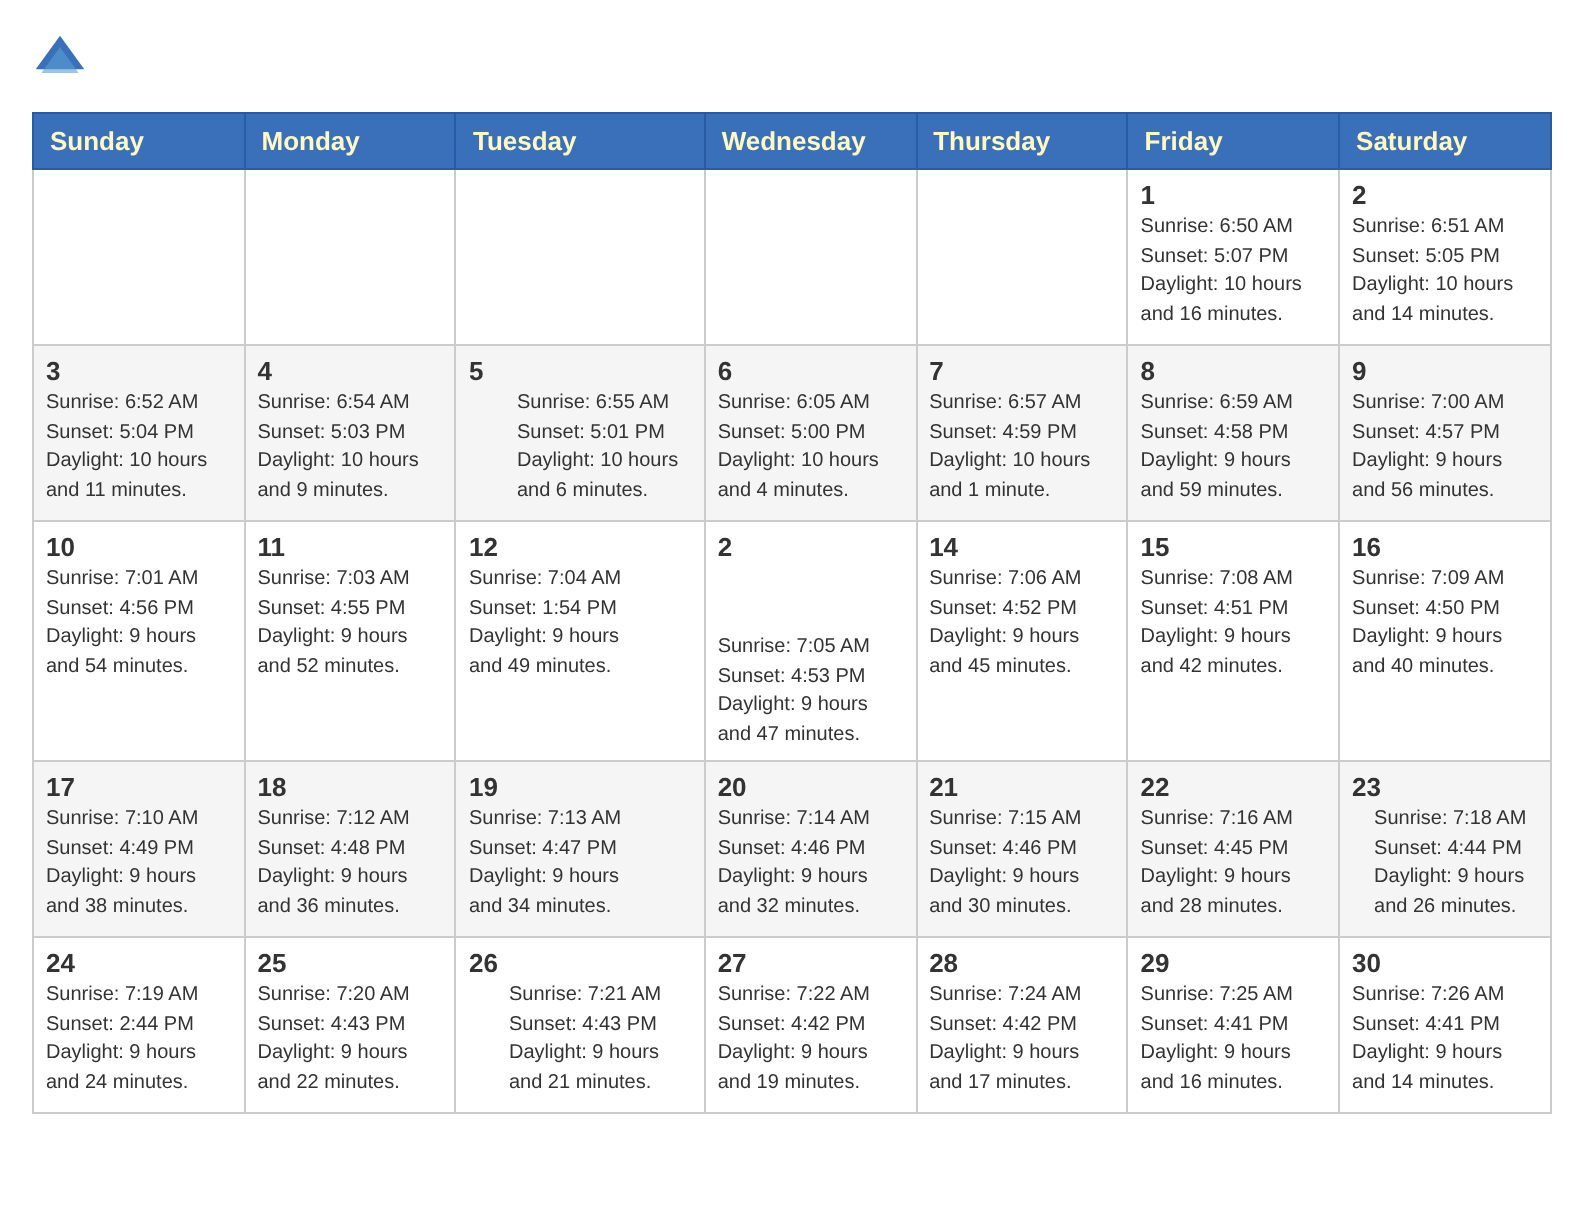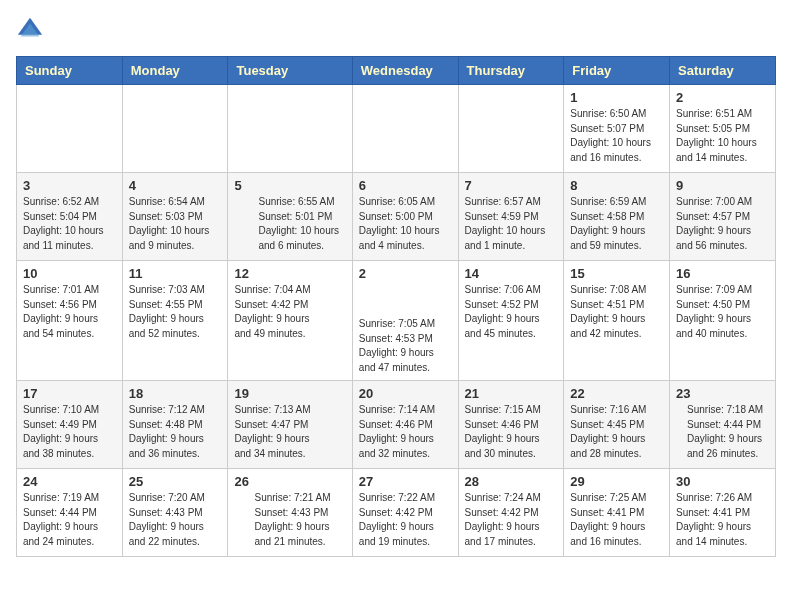--- a/index.html
+++ b/index.html
@@ -202,21 +202,21 @@
         <td>
           <span class="day-number">11</span>
           <div class="day-info" style="white-space: pre-line;">Sunrise: 7:03 AM
 Sunset: 4:55 PM
 Daylight: 9 hours
 and 52 minutes.</div>
         </td>
         <td>
           <span class="day-number">12</span>
           <div class="day-info" style="white-space: pre-line;">Sunrise: 7:04 AM
-Sunset: 4:42 PM
+Sunset: 1:54 PM
 Daylight: 9 hours
 and 49 minutes.</div>
         </td>
         <td>
           <span class="day-number">2</span>
           <div class="day-info" style="white-space: pre-line; margin-top: 36px;">Sunrise: 7:05 AM
 Sunset: 4:53 PM
 Daylight: 9 hours
 and 47 minutes.</div>
         </td>
@@ -290,21 +290,21 @@
           <div class="day-info" style="white-space: pre-line; margin-left: 11px;">Sunrise: 7:18 AM
 Sunset: 4:44 PM
 Daylight: 9 hours
 and 26 minutes.</div>
         </td>
       </tr>
       <tr>
         <td>
           <span class="day-number">24</span>
           <div class="day-info" style="white-space: pre-line;">Sunrise: 7:19 AM
-Sunset: 4:44 PM
+Sunset: 2:44 PM
 Daylight: 9 hours
 and 24 minutes.</div>
         </td>
         <td>
           <span class="day-number">25</span>
           <div class="day-info" style="white-space: pre-line;">Sunrise: 7:20 AM
 Sunset: 4:43 PM
 Daylight: 9 hours
 and 22 minutes.</div>
         </td>

